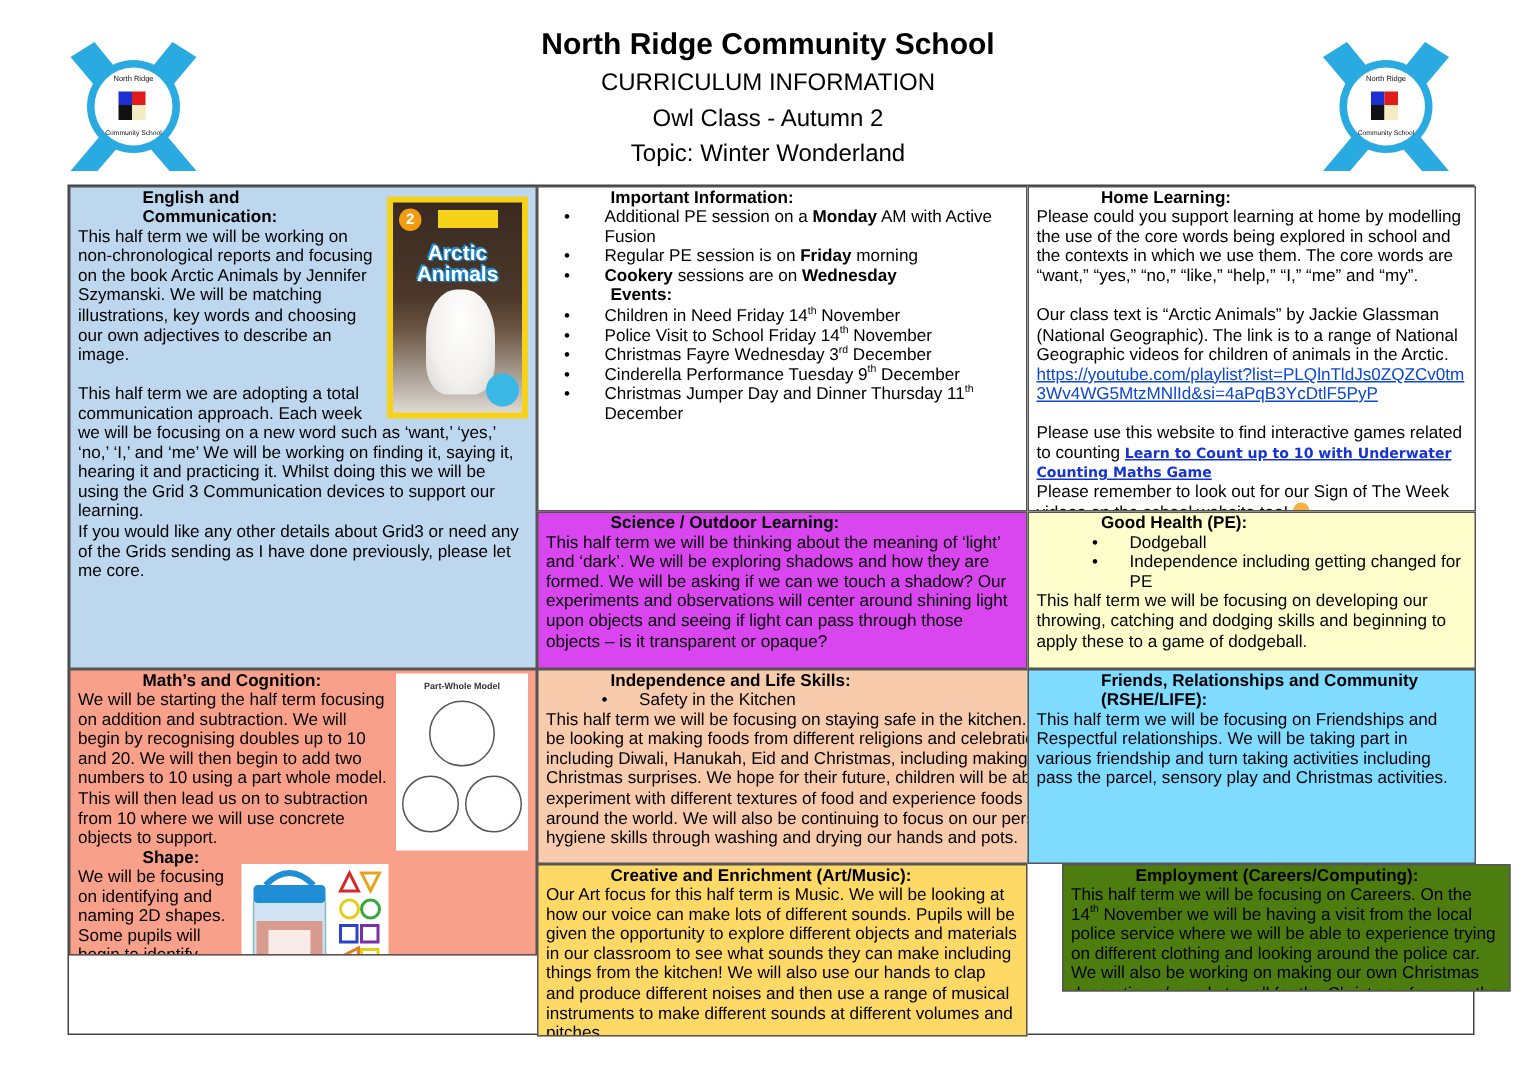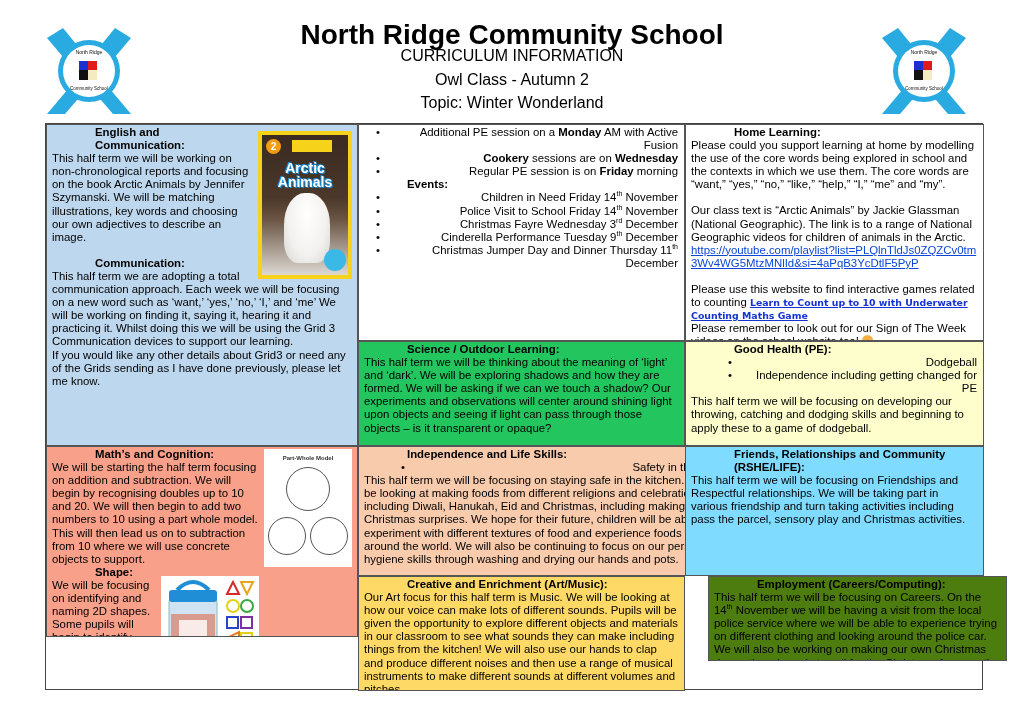--- a/index.html
+++ b/index.html
@@ -1,46 +1,46 @@
 <!DOCTYPE html>
 <html><head>
 <meta charset="utf-8">
 <style>
   * { box-sizing: border-box; margin: 0; padding: 0; }
   html, body { width: 1024px; height: 726px; background: #ffffff; overflow: hidden; }
   body { font-family: "Liberation Sans", sans-serif; color: #000; position: relative; }
 
   .header { position: absolute; left: 0; top: 0; width: 1024px; height: 123px; }
-  .title { position: absolute; left: 0; width: 1024px; text-align: center; top: 19px; font-size: 28px; font-weight: bold; }
+  .title { position: absolute; left: 0; width: 1024px; text-align: center; top: 19px; font-size: 20px; font-weight: bold; }
   .sub { position: absolute; left: 0; width: 1024px; text-align: center; font-size: 16px; }
   .sub1 { top: 47px; }
   .sub2 { top: 71px; }
   .sub3 { top: 94px; }
   .logo { position: absolute; top: 28px; width: 88px; height: 86px; }
   .logo-left { left: 45px; }
   .logo-right { left: 880px; }
 
   .grid { position: absolute; left: 45px; top: 123px; width: 938px; height: 567px; border: 1.5px solid #444; }
   .cell { position: absolute; border: 1px solid #555; padding: 1px 6px 0 5px; font-size: 11.4px; line-height: 13.1px; overflow: hidden; }
   .cell h3 { font-size: 11.4px; font-weight: bold; line-height: 13.1px; padding-left: 43px; }
   .cell p { margin: 0; }
   .gap { height: 13px; }
-  ul.bul { list-style: none; padding-left: 0; text-align: right; }
+  ul.bul { list-style: none; padding-left: 0; }
   ul.bul li { position: relative; padding-left: 39px; }
   ul.bul li::before { content: "•"; position: absolute; left: 12px; top: 0; }
   ul.bul.indent li { padding-left: 62px; }
   ul.bul.indent li::before { left: 37px; }
   sup { font-size: 7px; line-height: 0; vertical-align: super; }
   a.link { color: #0b46d6; text-decoration: underline; }
   a.link2 { color: #1533d4; text-decoration: underline; font-weight: bold; font-family: "DejaVu Sans", sans-serif; font-size: 9.4px; }
 
   .c-eng { left: 0; top: 0; width: 312px; height: 322px; background: #bdd7ee; }
   .c-math { left: 0; top: 322px; width: 312px; height: 191px; background: #f8a08a; }
   .c-imp { left: 312px; top: 0; width: 327px; height: 217px; background: #ffffff; }
-  .c-sci { left: 312px; top: 217px; width: 327px; height: 105px; background: #22c55e; }
+  .c-sci { left: 312px; top: 217px; width: 327px; height: 105px; background: #d946ef; }
   .c-ind { left: 312px; top: 322px; width: 386px; height: 130px; background: #f8cbad; }
   .c-cre { left: 312px; top: 452px; width: 327px; height: 115px; background: #ffd966; }
   .c-home { left: 639px; top: 0; width: 299px; height: 217px; background: #ffffff; }
   .c-pe { left: 639px; top: 217px; width: 299px; height: 105px; background: #fefecd; }
   .c-fr { left: 639px; top: 322px; width: 299px; height: 130px; background: #7fdbff; }
   .c-emp { left: 662px; top: 452px; width: 299px; height: 85px; background: #4d7c0f; }
 
   .float-img { float: right; margin: 5px -1px 0 6px; }
   .book { width: 94px; height: 148px; background: #f7d21a; padding: 4px; position: relative; }
   .book-inner { width: 100%; height: 100%; background: linear-gradient(180deg, #3a2a20 0%, #4b382a 45%, #6a5442 60%, #ddd9d3 100%); position: relative; overflow: hidden; }
@@ -99,30 +99,30 @@
         <div class="book-level">2</div>
         <div class="book-brand"></div>
         <div class="book-title">Arctic Animals</div>
         <div class="fox"></div>
         <div class="badge"></div>
       </div>
     </div>
     <h3>English and Communication:</h3>
     <p>This half term we will be working on non-chronological reports and focusing on the book Arctic Animals by Jennifer Szymanski. We will be matching illustrations, key words and choosing our own adjectives to describe an image.</p>
     <div class="gap"></div>
-    <h3>Communication:</h3>
     <p>This half term we are adopting a total communication approach. Each week we will be focusing on a new word such as ‘want,’ ‘yes,’ ‘no,’ ‘I,’ and ‘me’ We will be working on finding it, saying it, hearing it and practicing it. Whilst doing this we will be using the Grid 3 Communication devices to support our learning.</p>
-    <p>If you would like any other details about Grid3 or need any of the Grids sending as I have done previously, please let me know.</p>
+    <p>If you would like any other details about Grid3 or need any of the Grids sending as I have done previously, please let me core.</p>
   </div>
 
   <div class="cell c-imp">
+    <h3>Important Information:</h3>
     <ul class="bul">
       <li><span>Additional PE session on a </span><b>Monday</b><span> AM with Active Fusion</span></li>
+      <li><span>Regular PE session is on </span><b>Friday</b><span> morning</span></li>
       <li><b>Cookery</b><span> sessions are on </span><b>Wednesday</b></li>
-      <li><span>Regular PE session is on </span><b>Friday</b><span> morning</span></li>
     </ul>
     <h3>Events:</h3>
     <ul class="bul">
       <li><span>Children in Need Friday 14</span><sup>th</sup><span> November</span></li>
       <li><span>Police Visit to School Friday 14</span><sup>th</sup><span> November</span></li>
       <li><span>Christmas Fayre Wednesday 3</span><sup>rd</sup><span> December</span></li>
       <li><span>Cinderella Performance Tuesday 9</span><sup>th</sup><span> December</span></li>
       <li><span>Christmas Jumper Day and Dinner Thursday 11</span><sup>th</sup><br><span> December</span></li>
     </ul>
   </div>

